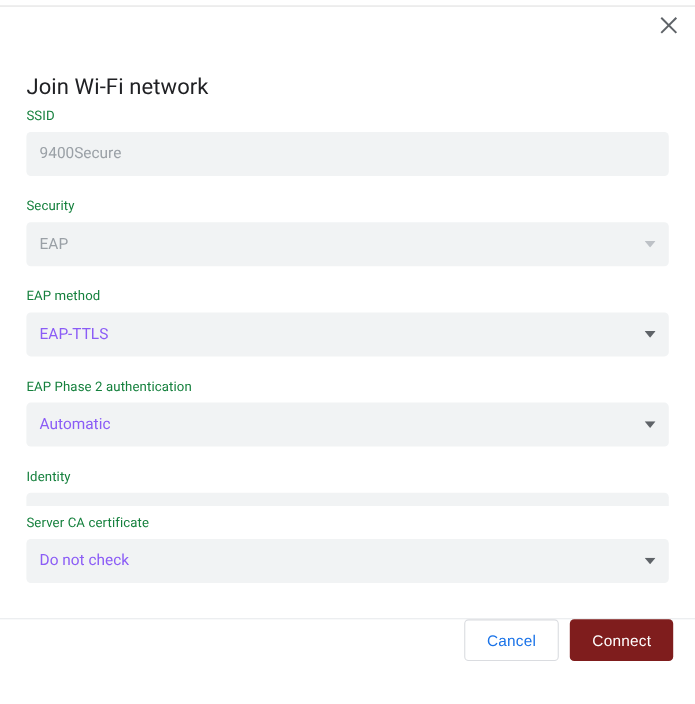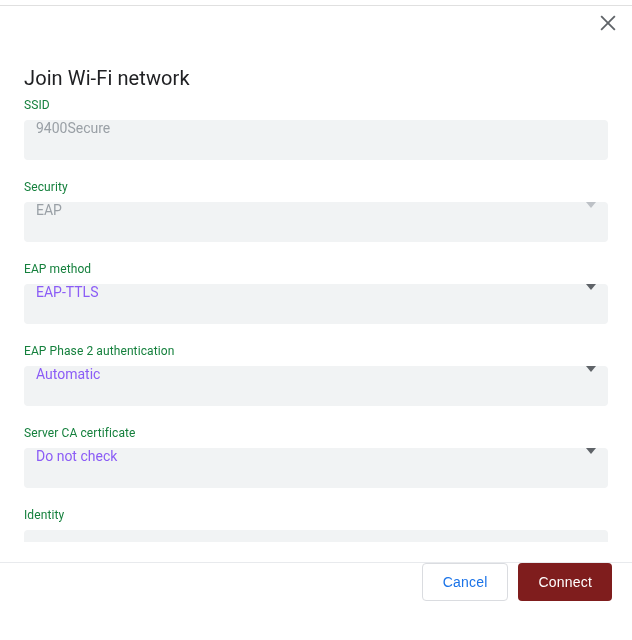--- a/index.html
+++ b/index.html
@@ -59,21 +59,21 @@
   .input-box {
     width: 100%;
     height: 40px;
     background: #f1f3f4;
     border: none;
     border-radius: 4px;
     padding: 0 12px;
     font-size: 14px;
     color: #202124;
     display: flex;
-    align-items: flex-start;
+    align-items: center;
     justify-content: space-between;
   }
   .input-box.disabled .value-text {
     color: #9aa0a6;
   }
   .value-text {
     font-size: 14px;
     color: #8b5cf6;
   }
   .dropdown-icon {
@@ -176,35 +176,35 @@
     <div class="input-box">
       <span class="value-text">Automatic</span>
       <span class="dropdown-icon">
         <svg viewBox="0 0 10 6">
             <path d="M0 0 L5 6 L10 0 Z" fill="currentColor"></path>
           </svg>
       </span>
     </div>
   </div>
 
+  <div class="field-group" style="margin-bottom:8px;">
+    <div class="field-label">Identity</div>
+    <div class="identity-input-partial"></div>
+  </div>
+
   <div class="field-group">
     <div class="field-label">Server CA certificate</div>
     <div class="input-box">
       <span class="value-text">Do not check</span>
       <span class="dropdown-icon">
         <svg viewBox="0 0 10 6">
             <path d="M0 0 L5 6 L10 0 Z" fill="currentColor"></path>
           </svg>
       </span>
     </div>
   </div>
 
-  <div class="field-group" style="margin-bottom:8px;">
-    <div class="field-label">Identity</div>
-    <div class="identity-input-partial"></div>
-  </div>
-
 </div>
 
 <div class="footer">
   <button class="btn btn-secondary">Cancel</button>
   <button class="btn btn-primary">Connect</button>
 </div>
 
 </body></html>

